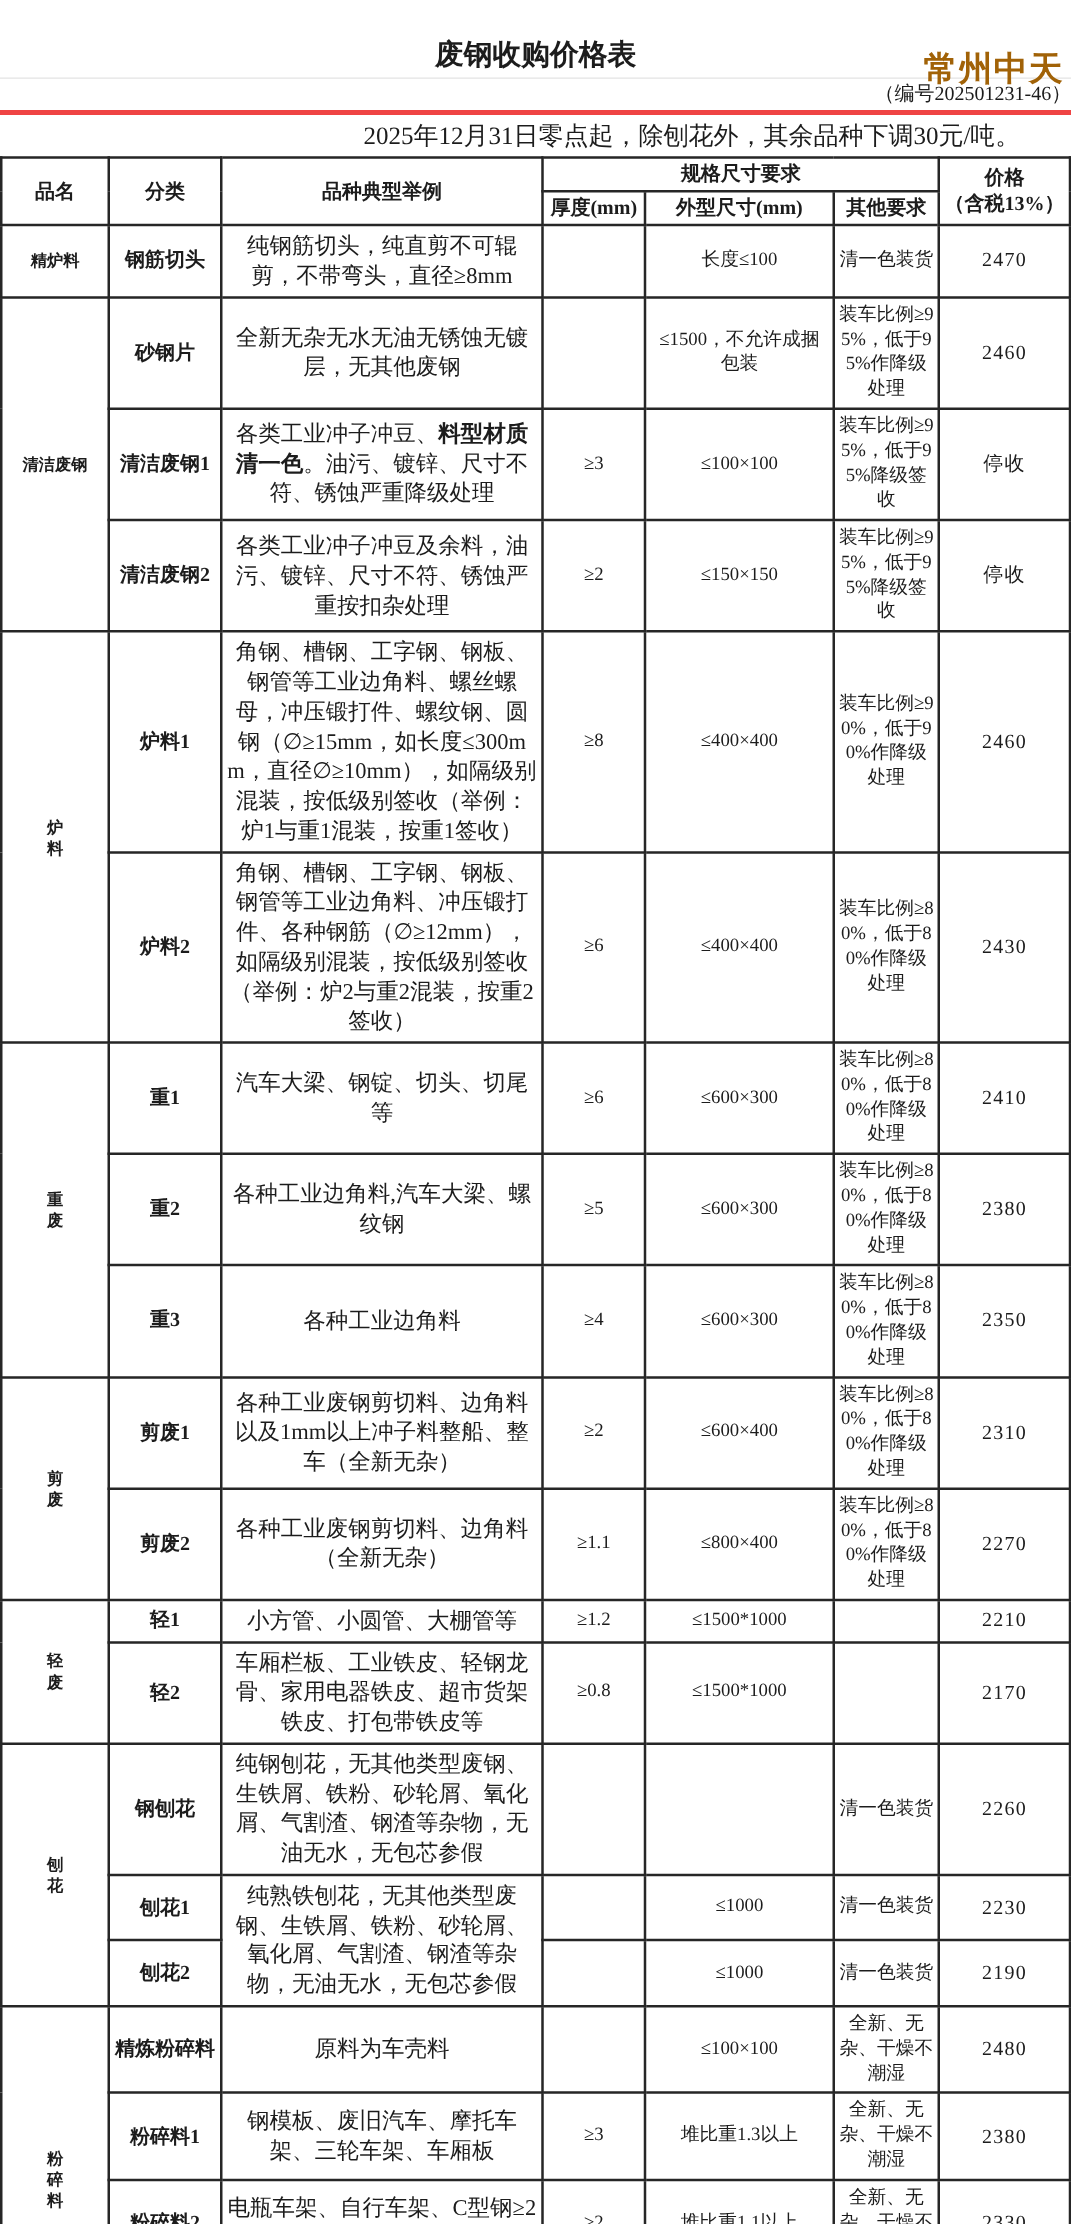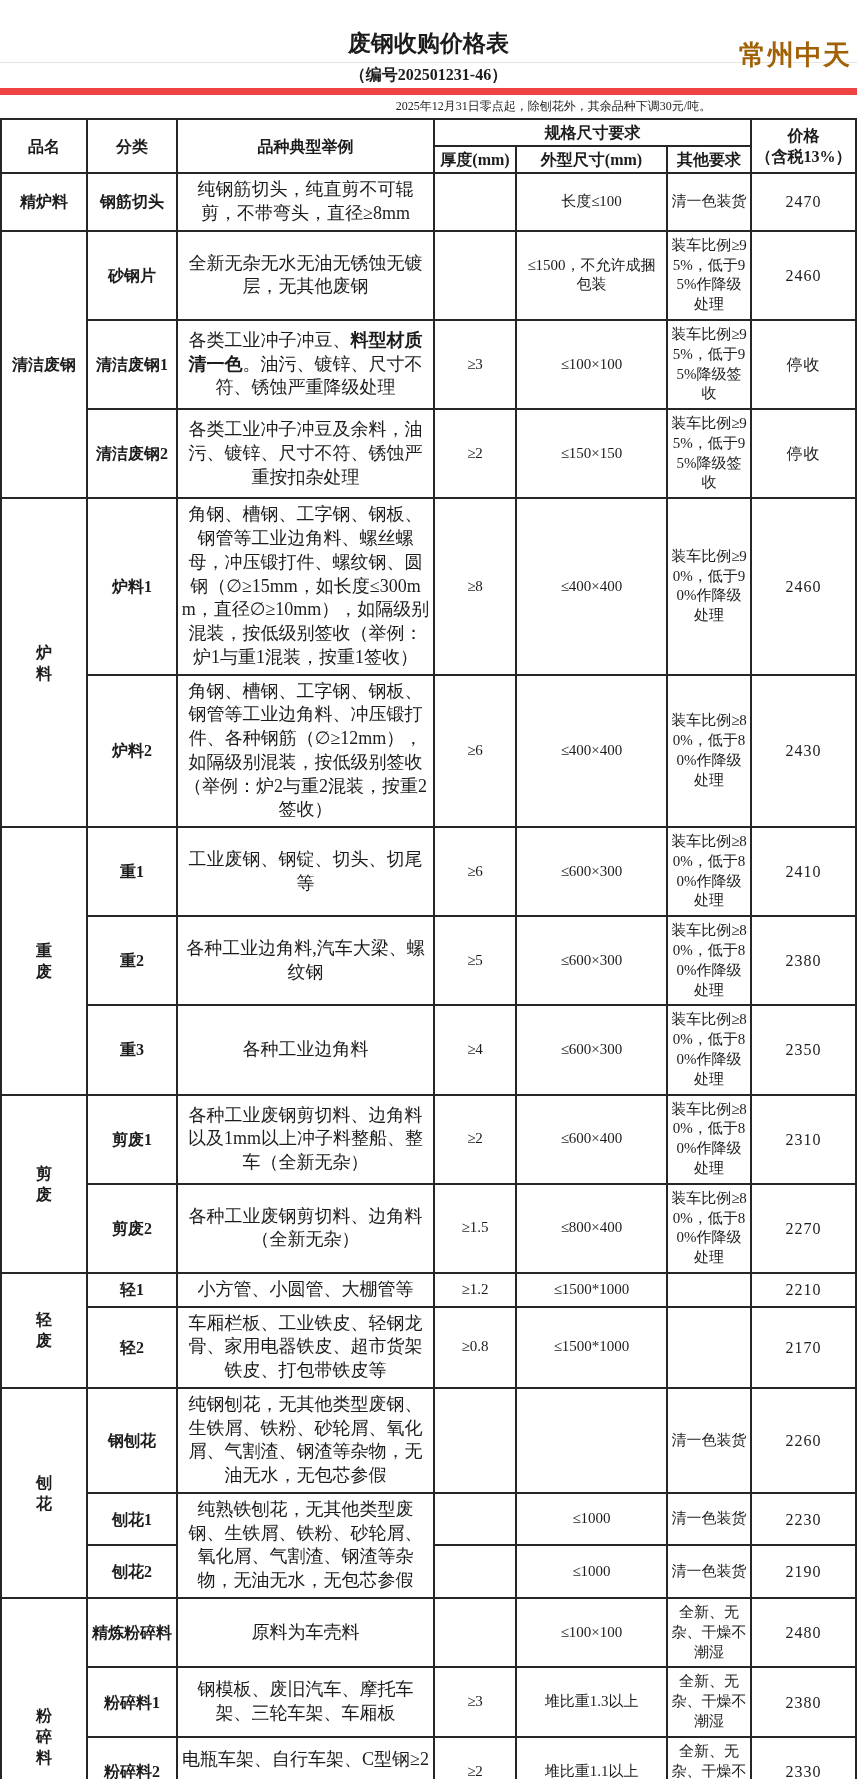--- a/index.html
+++ b/index.html
@@ -8,43 +8,42 @@
     font-family:"Liberation Serif","DejaVu Serif",serif;
     color:#1c1c1c;
   }
   .page { width:857px; }
   .header { position:relative; }
   .title {
     text-align:center; font-size:23px; font-weight:bold;
     padding:4px 0 3px; border-bottom:1px solid #e4e4e4;margin-top:24px;
   }
   .subtitle {
-    text-align:center; font-size:16px; padding:2px 0;
-    border-bottom:7px solid #ef4444;
-    font-weight:bold;
+    text-align:right; font-size:16px; padding:2px 0;
+    border-bottom:4px solid #ef4444;
   }
   .notice {
-    font-size:12px; text-align:center; padding:3px 0 3px 250px;
+    font-size:20px; text-align:center; padding:3px 0 3px 250px;
   }
   .brand {
     position:absolute; top:13px; right:6px;
     font-size:27px; font-weight:bold; letter-spacing:1px;
   }
   table.price-table {
     border-collapse:collapse; table-layout:fixed;
     width:855px; height:1650px; margin-left:0;
   }
   .price-table td, .price-table th {
     border:2px solid #262626;
     text-align:center; vertical-align:middle;
     padding:4px 3px; font-size:15px; line-height:1.32;
     word-break:break-all; background:#ffffff;
   }
   .price-table th { font-weight:bold; font-size:16px; padding:2px 2px; }
-  td.group { font-weight:bold; font-size:16px; }
+  td.group { font-weight:bold; font-size:13px; }
   td.cat   { font-weight:bold; font-size:16px; }
   td.desc  { font-size:18px; }
   td.price { font-size:16px; letter-spacing:1px; }
 </style>
 </head>
 <body>
 
 <div class="page">
   <div class="header">
     <div class="title">废钢收购价格表</div>
@@ -128,21 +127,21 @@
           <td class="cat">炉料2</td>
           <td class="desc">角钢、槽钢、工字钢、钢板、钢管等工业边角料、冲压锻打件、各种钢筋（∅≥12mm），如隔级别混装，按低级别签收（举例：炉2与重2混装，按重2签收）</td>
           <td>≥6</td>
           <td>≤400×400</td>
           <td>装车比例≥80%，低于80%作降级处理</td>
           <td class="price">2430</td>
         </tr>
         <tr>
           <td class="group" rowspan="3">重<br>废</td>
           <td class="cat">重1</td>
-          <td class="desc">工业废钢、钢锭、切头、切尾等</td>
+          <td class="desc">汽车大梁、钢锭、切头、切尾等</td>
           <td>≥6</td>
           <td>≤600×300</td>
           <td>装车比例≥80%，低于80%作降级处理</td>
           <td class="price">2410</td>
         </tr>
         <tr>
           <td class="cat">重2</td>
           <td class="desc">各种工业边角料,汽车大梁、螺纹钢</td>
           <td>≥5</td>
           <td>≤600×300</td>
@@ -162,21 +161,21 @@
           <td class="cat">剪废1</td>
           <td class="desc">各种工业废钢剪切料、边角料以及1mm以上冲子料整船、整车（全新无杂）</td>
           <td>≥2</td>
           <td>≤600×400</td>
           <td>装车比例≥80%，低于80%作降级处理</td>
           <td class="price">2310</td>
         </tr>
         <tr>
           <td class="cat">剪废2</td>
           <td class="desc">各种工业废钢剪切料、边角料（全新无杂）</td>
-          <td>≥1.5</td>
+          <td>≥1.1</td>
           <td>≤800×400</td>
           <td>装车比例≥80%，低于80%作降级处理</td>
           <td class="price">2270</td>
         </tr>
         <tr>
           <td class="group" rowspan="2">轻<br>废</td>
           <td class="cat">轻1</td>
           <td class="desc">小方管、小圆管、大棚管等</td>
           <td>≥1.2</td>
           <td>≤1500*1000</td>

